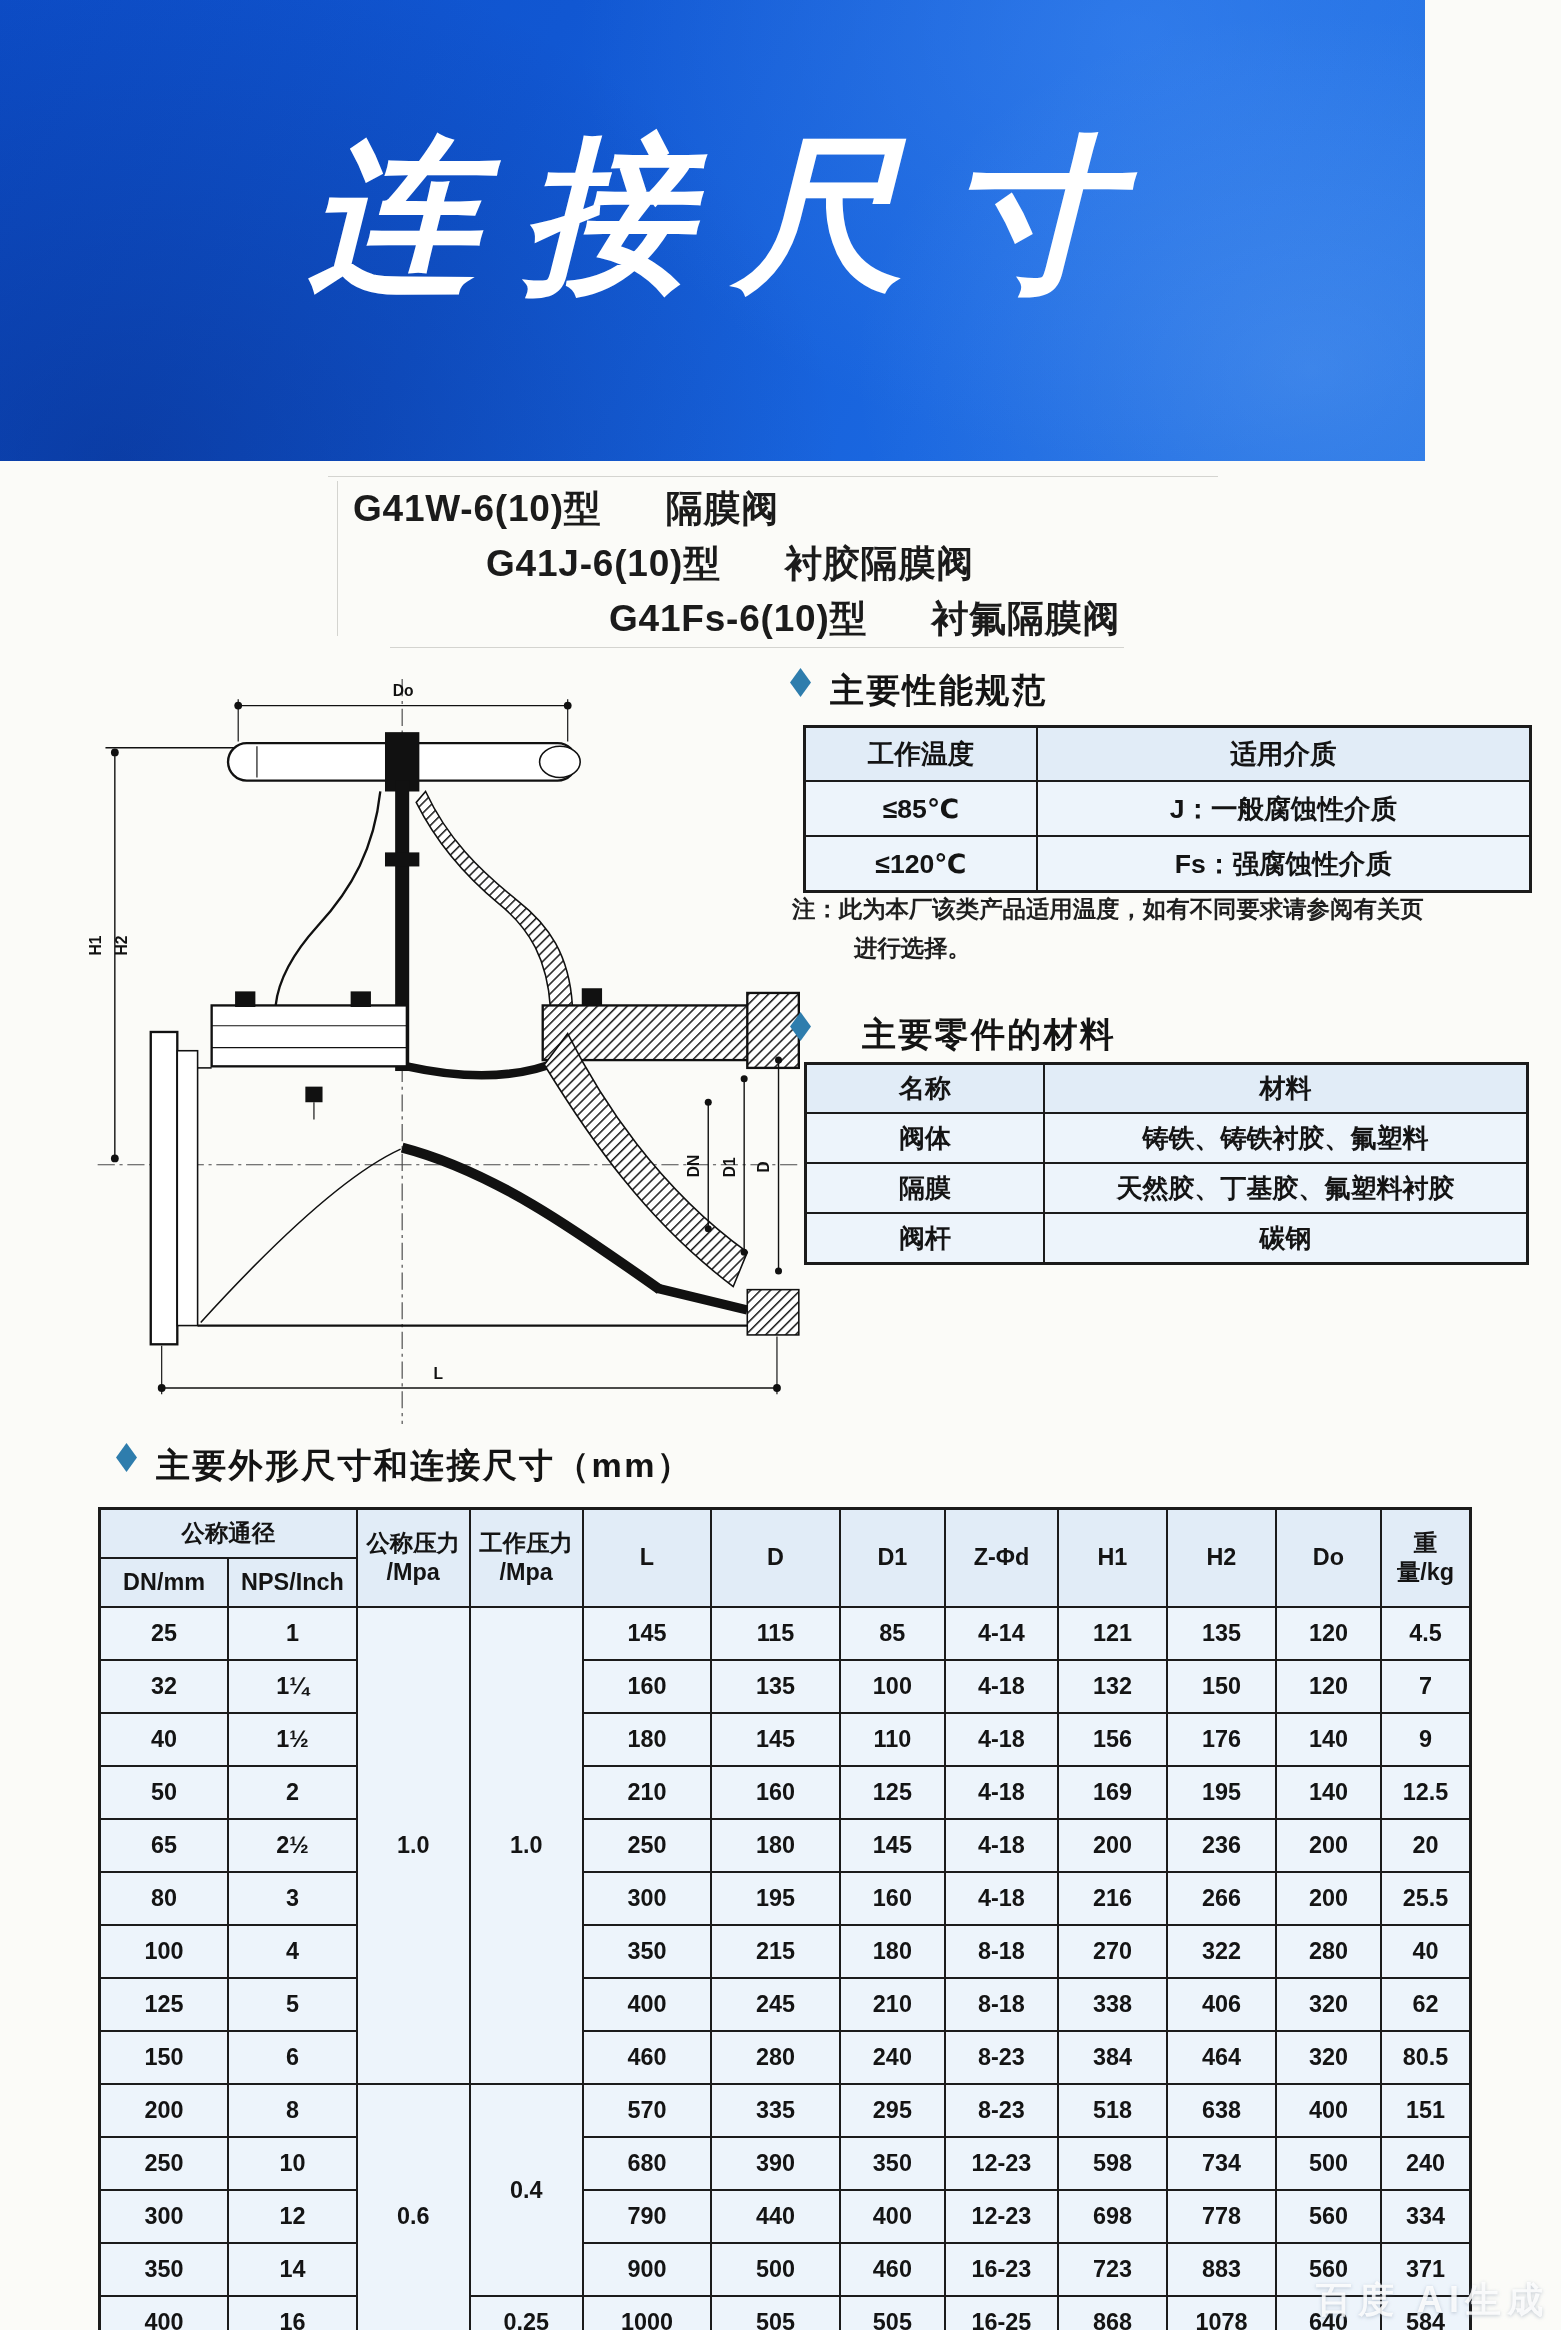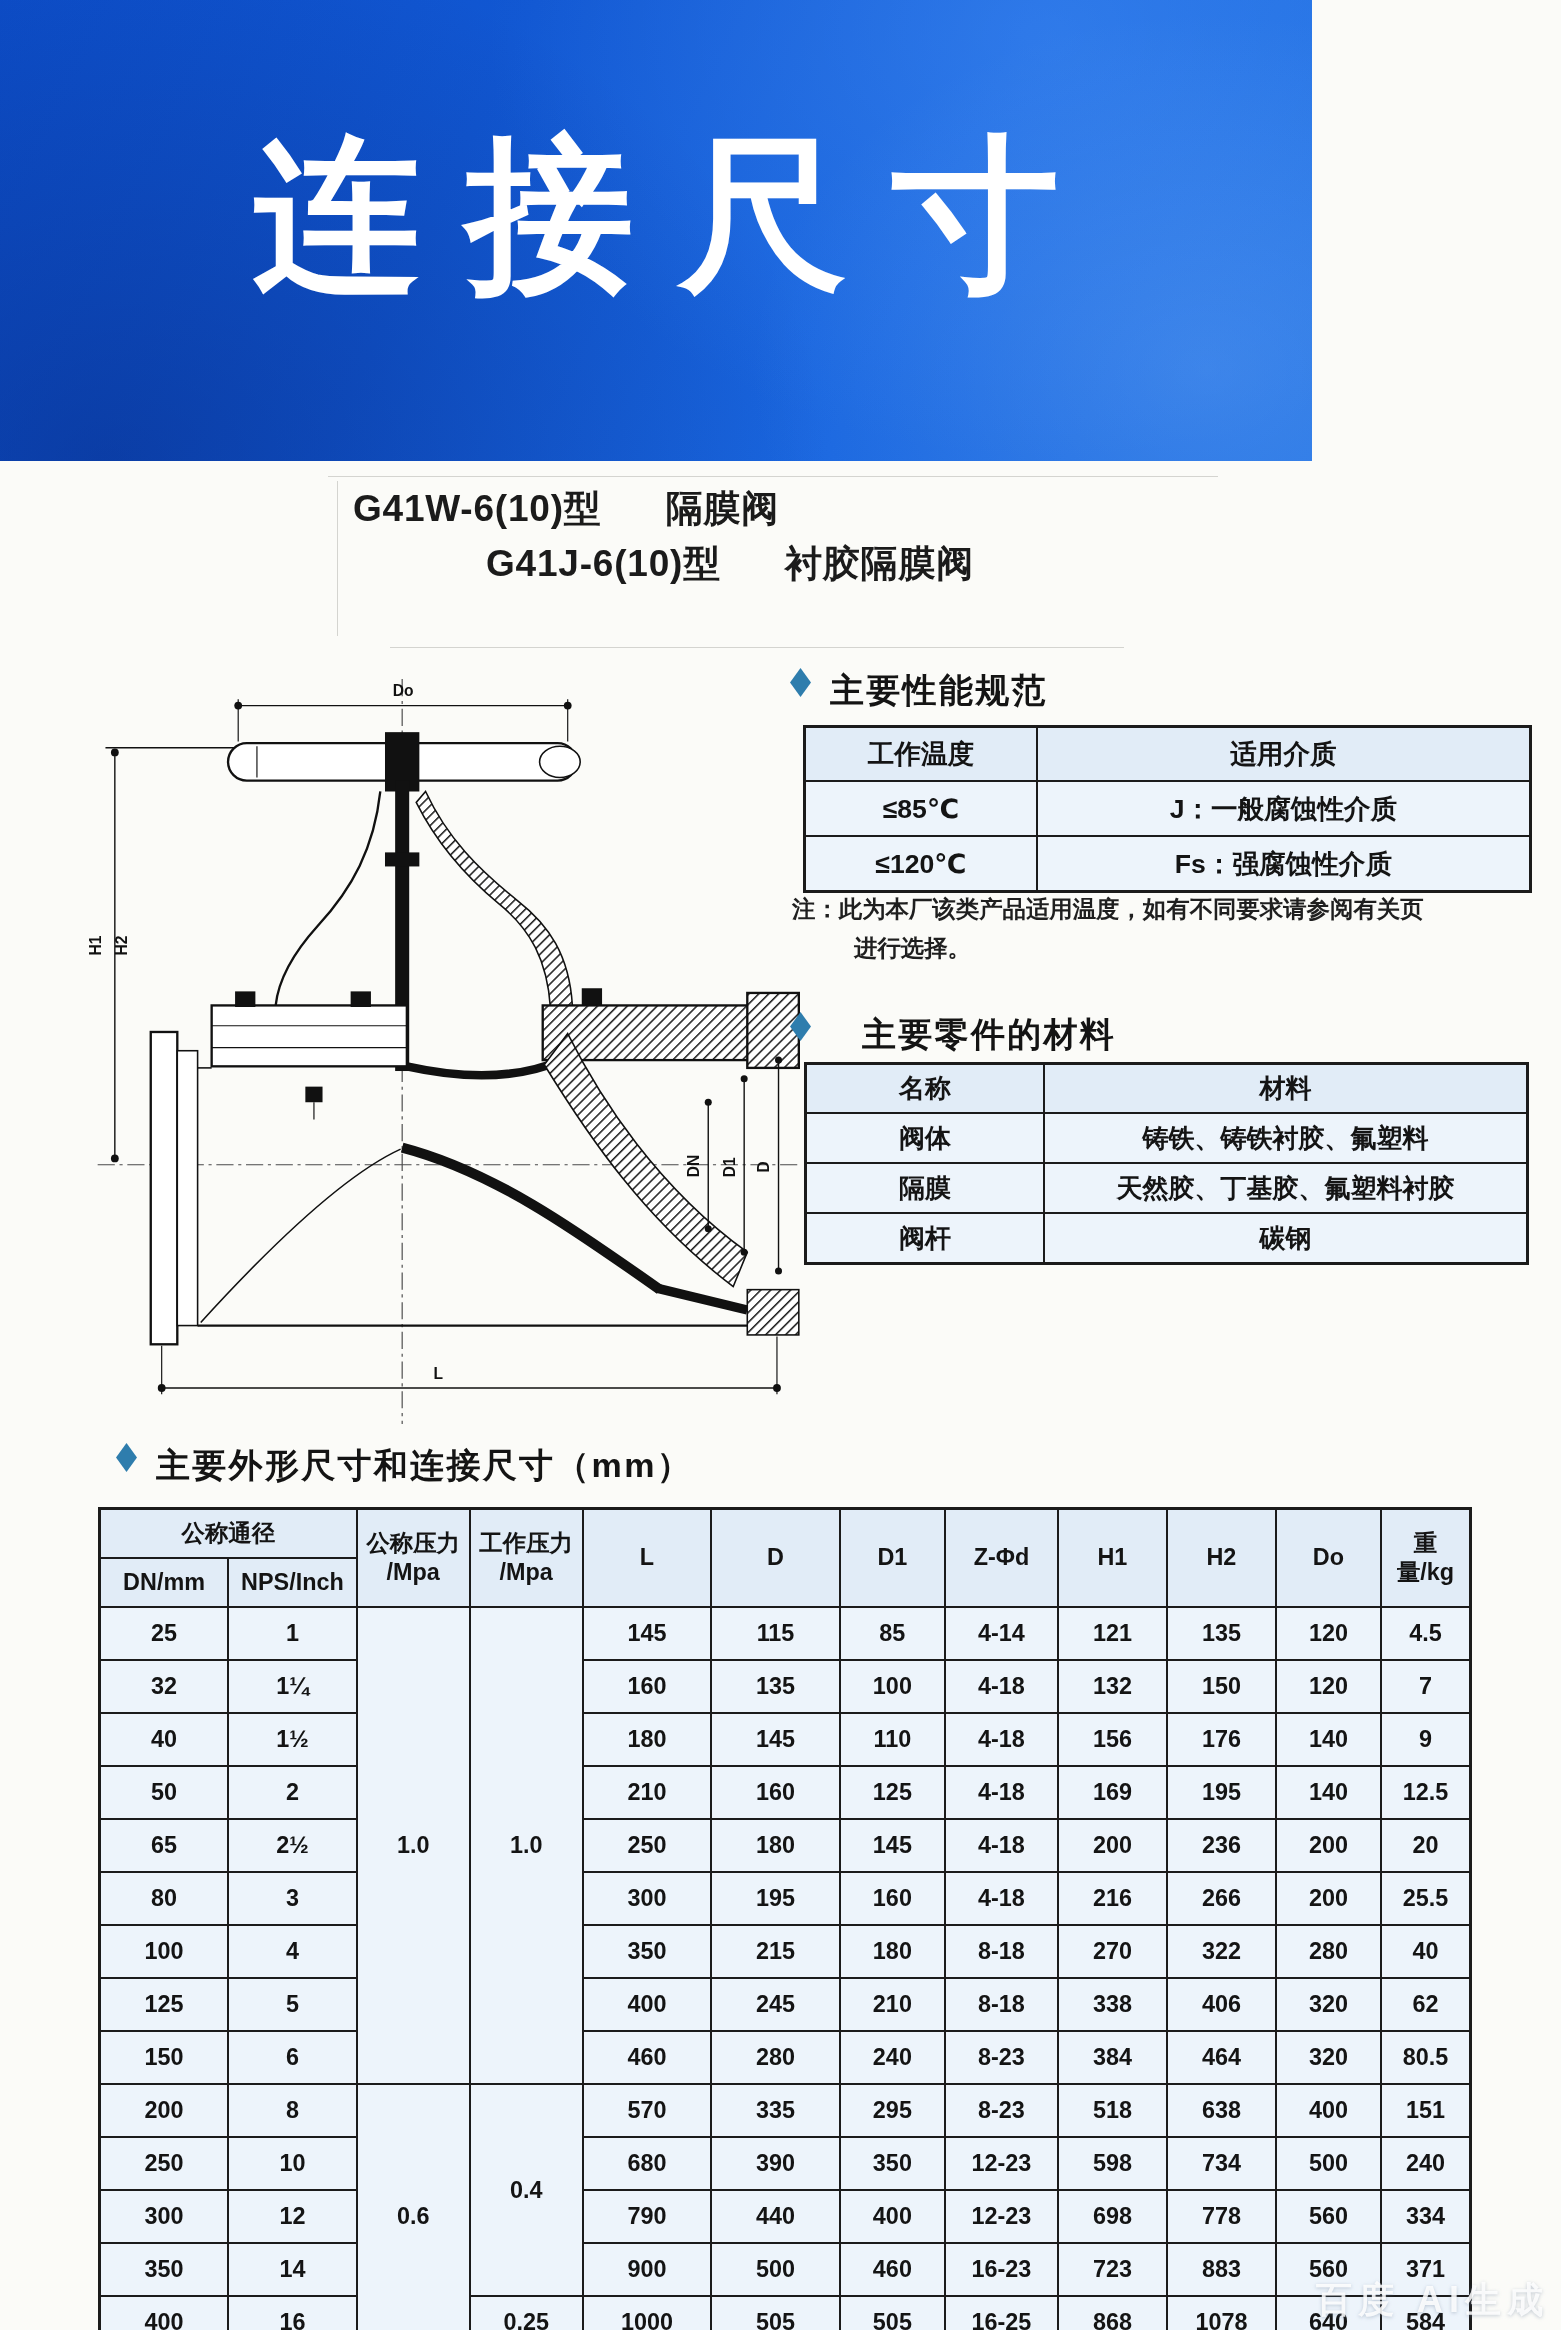--- a/index.html
+++ b/index.html
@@ -1,25 +1,26 @@
 <!DOCTYPE html>
 <html style="font-size:12.5px"><head>
 <meta charset="utf-8">
 <style>
   html,body{margin:0;padding:0;background:#ffffff;}
   .page{position:relative;width:1562px;height:2330px;background:#fbfbf8;
         font-family:"Liberation Sans","DejaVu Sans",sans-serif;overflow:hidden;color:#161616;}
 
   
-  .banner{position:absolute;left:0;top:0;width:1312px;height:461px;
+  .banner{position:absolute;left:0;top:0;width:1425px;height:461px;
     background:
       radial-gradient(703px 547px at 92% 80%, rgba(150,200,255,.22), transparent 65%),
       radial-gradient(937px 703px at 80% 8%, rgba(95,165,255,.30), transparent 60%),
       radial-gradient(1171px 859px at 8% 100%, rgba(4,28,105,.40), transparent 62%),
       linear-gradient(115deg,#0d4ec9 0%,#1157d2 35%,#1a67e0 68%,#2473e4 100%);
+    font-style: italic;
   }
   .banner h1{margin:0;padding-top:123px;text-align:center;color:#ffffff;
     font-size:168px;font-weight:700;letter-spacing:45px;text-indent:45px;line-height:1.1;}
 
   
   .scan-line{position:absolute;background:#d4d4d0;}
 
   
   .models{position:absolute;left:336px;top:481px;width:898px;}
   .model-line{display:flex;align-items:center;height:55px;
@@ -93,20 +94,24 @@
   <div class="scan-line" style="left:390px;top:647px;width:734px;height:0.8px;"></div>
 
   <section class="models">
     <div class="model-line ml-1">
       <span class="code">G41W-6(10)型</span>
       <span class="name">隔膜阀</span>
     </div>
     <div class="model-line ml-2">
       <span class="code">G41J-6(10)型</span>
       <span class="name">衬胶隔膜阀</span>
+    </div>
+    <div class="model-line ml-3">
+      <span class="code">G41Fs-6(10)型</span>
+      <span class="name">衬氟隔膜阀</span>
     </div>
   </section>
 
   <svg id="valve-drawing" viewBox="0 0 990 990">
     <defs>
       <pattern id="hatch" patternUnits="userSpaceOnUse" width="9" height="9" patternTransform="rotate(45)">
         <rect x="0" y="0" width="9" height="9" fill="#ffffff"></rect>
         <line x1="1" y1="0" x2="1" y2="9" stroke="#222" stroke-width="2"></line>
       </pattern>
     </defs>

